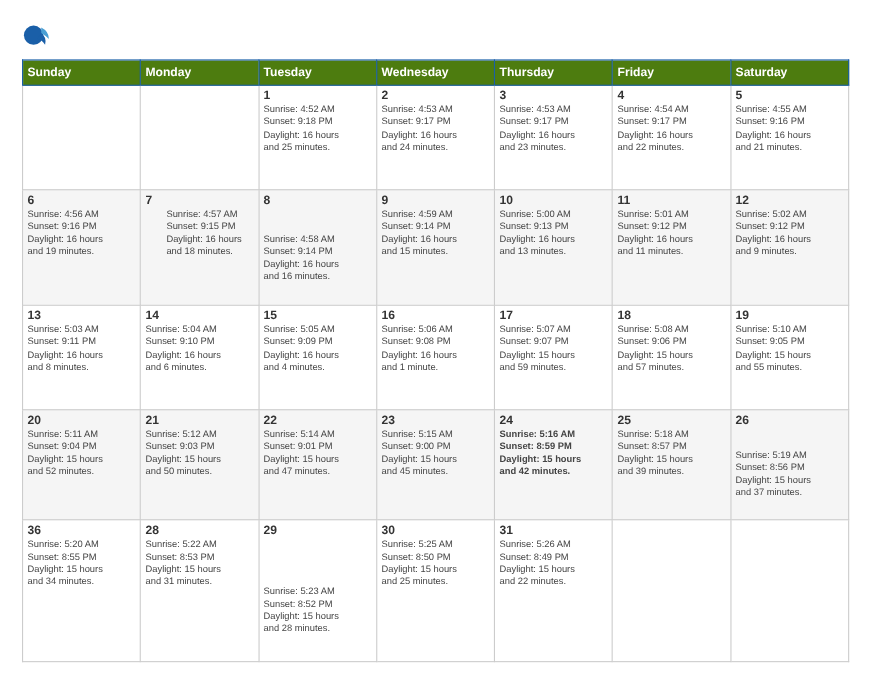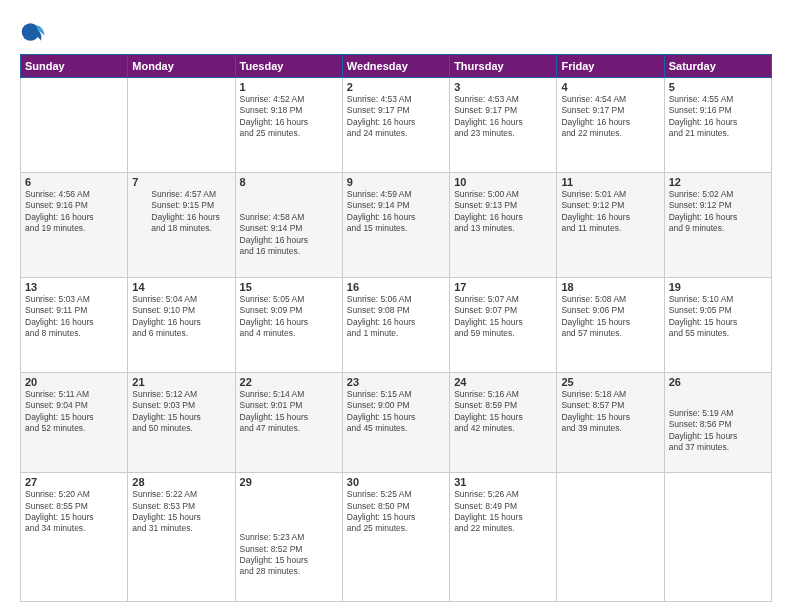--- a/index.html
+++ b/index.html
@@ -61,21 +61,21 @@
       color: #555;
     }
     .calendar {
       flex: 1;
       border: 1px solid #ccc;
       border-collapse: collapse;
       width: 100%;
       table-layout: fixed;
     }
     .calendar th {
-      background: #701a75;
+      background: #4d7c0f;
       color: #fff;
       font-size: 11px;
       font-weight: bold;
       padding: 5px 4px;
       text-align: left;
       border: 1px solid #1a5fa8;
     }
     .calendar td {
       border: 1px solid #ccc;
       vertical-align: top;
@@ -304,21 +304,21 @@
           </td>
           <td>
             <span class="day-num">23</span>
             <div class="day-detail" style="white-space: pre-line;">Sunrise: 5:15 AM
 Sunset: 9:00 PM
 Daylight: 15 hours
 and 45 minutes.</div>
           </td>
           <td>
             <span class="day-num">24</span>
-            <div class="day-detail" style="white-space: pre-line;">Sunrise: 5:16 AM
+            <div class="day-detail" style="white-space: pre-line; font-weight: bold;">Sunrise: 5:16 AM
 Sunset: 8:59 PM
 Daylight: 15 hours
 and 42 minutes.</div>
           </td>
           <td>
             <span class="day-num">25</span>
             <div class="day-detail" style="white-space: pre-line;">Sunrise: 5:18 AM
 Sunset: 8:57 PM
 Daylight: 15 hours
 and 39 minutes.</div>
@@ -326,21 +326,21 @@
           <td>
             <span class="day-num">26</span>
             <div class="day-detail" style="white-space: pre-line; margin-top: 20px;">Sunrise: 5:19 AM
 Sunset: 8:56 PM
 Daylight: 15 hours
 and 37 minutes.</div>
           </td>
         </tr>
         <tr>
           <td>
-            <span class="day-num">27</span>
+            <span class="day-num">36</span>
             <div class="day-detail" style="white-space: pre-line;">Sunrise: 5:20 AM
 Sunset: 8:55 PM
 Daylight: 15 hours
 and 34 minutes.</div>
           </td>
           <td>
             <span class="day-num">28</span>
             <div class="day-detail" style="white-space: pre-line;">Sunrise: 5:22 AM
 Sunset: 8:53 PM
 Daylight: 15 hours

